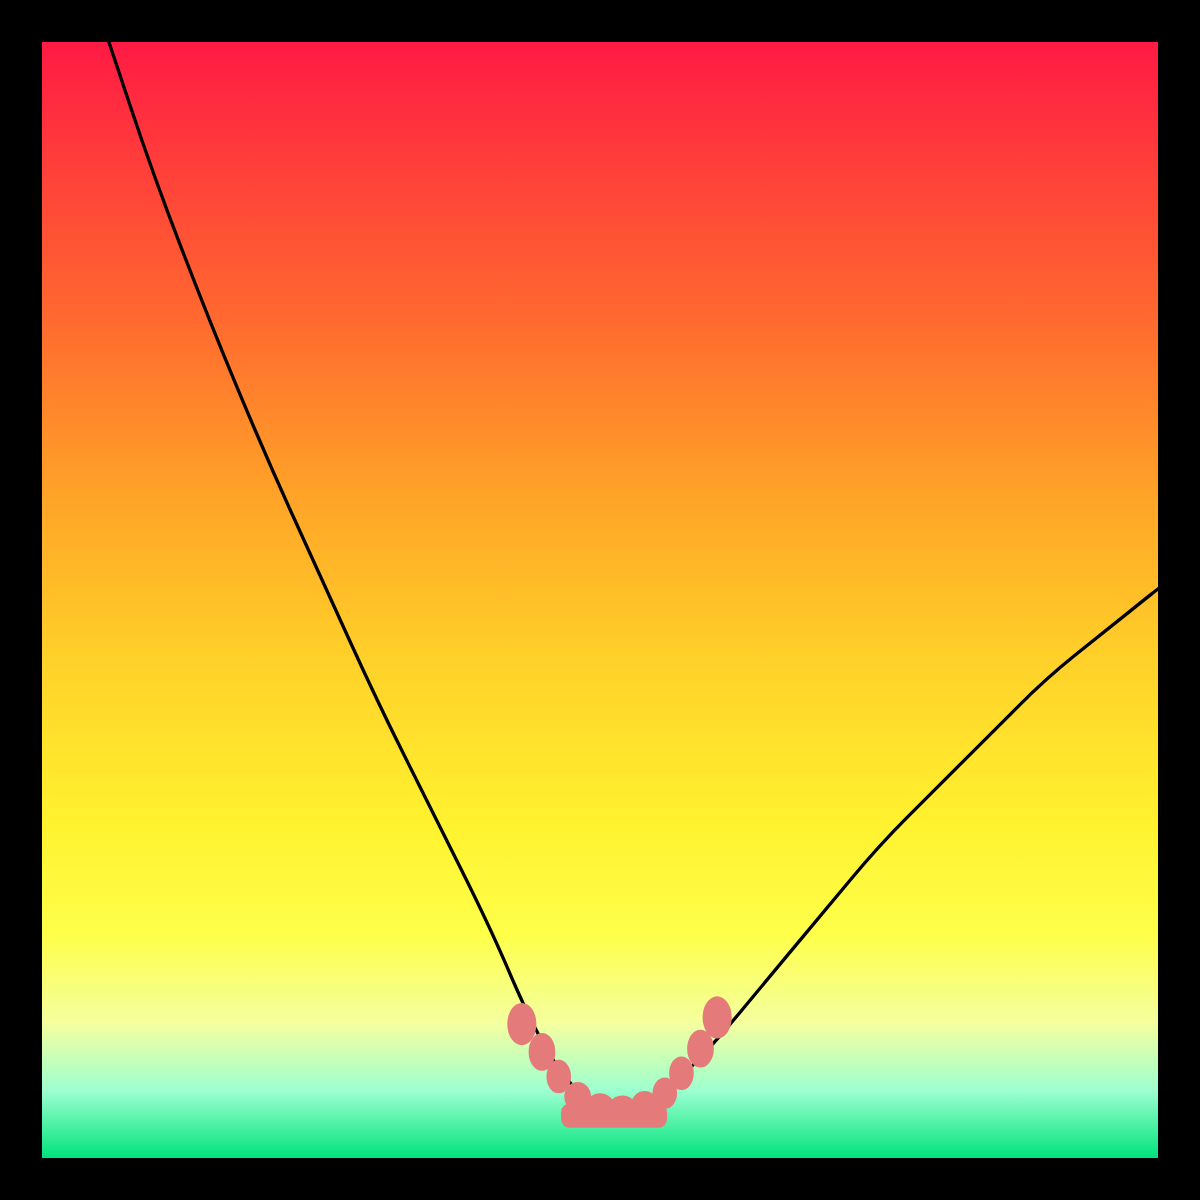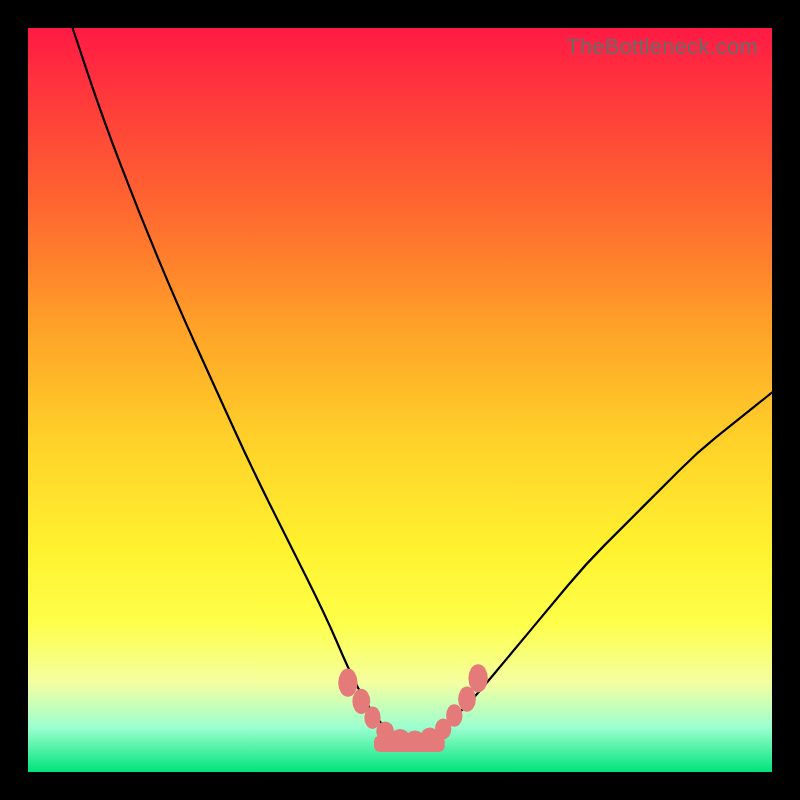--- a/index.html
+++ b/index.html
@@ -46,21 +46,20 @@
     top: 0;
     width: 744px;
     height: 744px;
     overflow: visible;
   }
 </style>
 </head>
 <body>
 
 <div class="frame">
-  <div class="watermark">TheBottleneck.com</div>
 
   <svg class="plot" viewBox="0 0 744 744">
     <path id="curve-path" fill="none" stroke="#000" stroke-width="2.2" stroke-linecap="round" stroke-linejoin="round" d="M 44.6 0.0 Q 44.6 0.0 59.5 44.6 Q 74.4 89.3 93.0 137.6 Q 111.6 186.0 130.2 230.6 Q 148.8 275.3 167.4 316.2 Q 186.0 357.1 204.6 398.0 Q 223.2 439.0 241.8 476.2 Q 260.4 513.4 279.0 550.6 Q 297.6 587.8 308.8 613.8 Q 319.9 639.8 327.4 654.7 Q 334.8 669.6 342.2 680.8 Q 349.7 691.9 357.1 699.4 Q 364.6 706.8 372.0 710.5 Q 379.4 714.2 386.9 714.2 Q 394.3 714.2 401.8 710.5 Q 409.2 706.8 416.6 699.4 Q 424.1 691.9 435.2 680.8 Q 446.4 669.6 465.0 647.3 Q 483.6 625.0 502.2 602.6 Q 520.8 580.3 539.4 558.0 Q 558.0 535.7 576.6 517.1 Q 595.2 498.5 613.8 479.9 Q 632.4 461.3 651.0 442.7 Q 669.6 424.1 688.2 409.2 Q 706.8 394.3 725.4 379.4 T 744.0 364.6"></path>
     <g id="markers-group">
         <ellipse cx="319.9" cy="654.7" rx="9.7" ry="14.1" fill="#e47a7a"></ellipse>
         <ellipse cx="333.3" cy="673.3" rx="8.9" ry="12.6" fill="#e47a7a"></ellipse>
         <ellipse cx="344.5" cy="689.7" rx="8.2" ry="11.2" fill="#e47a7a"></ellipse>
         <ellipse cx="357.1" cy="703.1" rx="8.9" ry="9.7" fill="#e47a7a"></ellipse>
         <ellipse cx="372.0" cy="709.8" rx="9.7" ry="8.9" fill="#e47a7a"></ellipse>
         <ellipse cx="386.9" cy="711.3" rx="9.7" ry="8.9" fill="#e47a7a"></ellipse>

